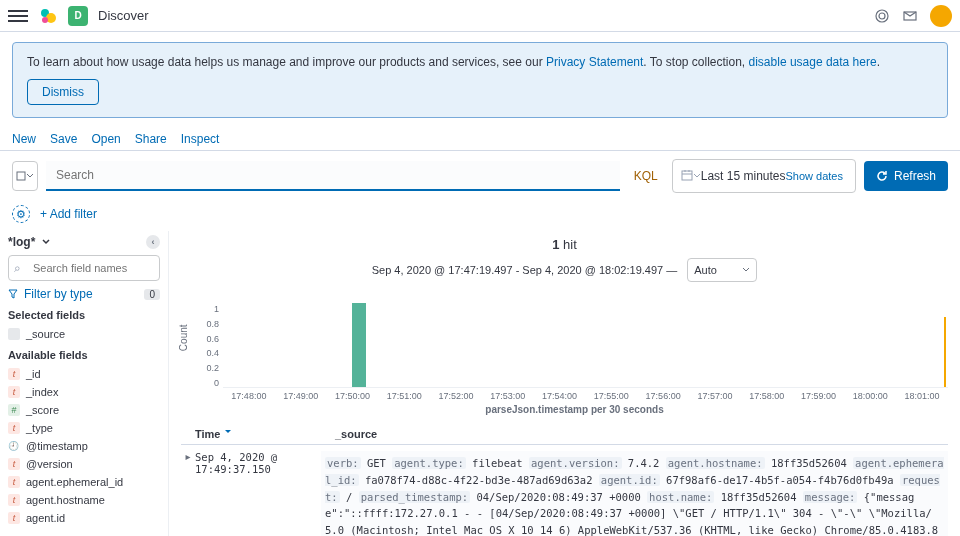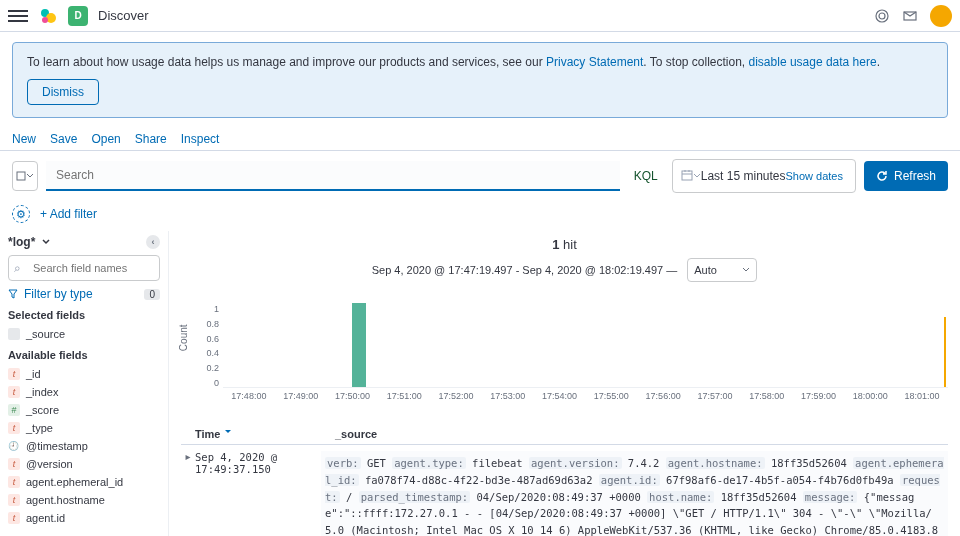--- a/index.html
+++ b/index.html
@@ -20,21 +20,21 @@
 .banner-text { font-size: 12px; color: #343741; }
 .banner-text a { color: #006bb4; text-decoration: none; }
 .dismiss-btn { margin-top: 10px; padding: 5px 14px; border: 1px solid #006bb4; color: #006bb4; background: transparent; border-radius: 4px; cursor: pointer; font-size: 12px; }
 
 .toolbar { display: flex; align-items: center; padding: 4px 12px; gap: 14px; border-bottom: 1px solid #d3dae6; }
 .toolbar a { color: #006bb4; text-decoration: none; font-size: 12px; }
 
 .searchbar { display: flex; align-items: center; padding: 8px 12px; gap: 8px; }
 .filter-dropdown { width: 26px; height: 30px; border: 1px solid #c9cbcd; border-radius: 4px; display: flex; align-items: center; justify-content: center; }
 .search-input { flex: 1; height: 30px; border: none; border-bottom: 2px solid #006bb4; background: #fbfcfd; padding: 0 10px; font-size: 12px; outline: none; }
-.kql { color: #14532d; font-size: 12px; padding: 0 6px; text-align: center; }
+.kql { color: #a16207; font-size: 12px; padding: 0 6px; text-align: center; }
 .date-picker { display: flex; align-items: center; border: 1px solid #c9cbcd; border-radius: 4px; height: 30px; padding: 16px 8px; gap: 0; }
 .date-picker .cal { color: #98a2b3; }
 .show-dates { color: #006bb4; font-size: 11px; margin-right: 4px; }
 .refresh-btn { background: #006bb4; color: #fff; border: none; border-radius: 4px; height: 30px; padding: 0 12px; display: flex; align-items: center; gap: 6px; font-size: 12px; cursor: pointer; }
 
 .filter-row { display: flex; align-items: center; padding: 4px 12px 8px; gap: 10px; }
 .filter-circle { width: 18px; height: 18px; border: 1px dashed #006bb4; border-radius: 50%; display: flex; align-items: center; justify-content: center; color: #006bb4; font-size: 11px; }
 .add-filter { color: #006bb4; font-size: 12px; }
 
 .main { display: flex; }
@@ -266,20 +266,21 @@
           <span>17:53:00</span>
           <span>17:54:00</span>
           <span>17:55:00</span>
           <span>17:56:00</span>
           <span>17:57:00</span>
           <span>17:58:00</span>
           <span>17:59:00</span>
           <span>18:00:00</span>
           <span>18:01:00</span>
         </div>
+      <div class="x-label">parseJson.timestamp per 30 seconds</div>
     </div>
     <div class="table">
       <div class="thead">
         <div style="width:14px"></div>
         <div class="th-time">
             <span>Time</span> 
             <svg width="8" height="8" viewBox="0 0 8 8">
               <path d="M1 2l3 3 3-3" fill="#006bb4"></path>
             </svg>
           </div>

